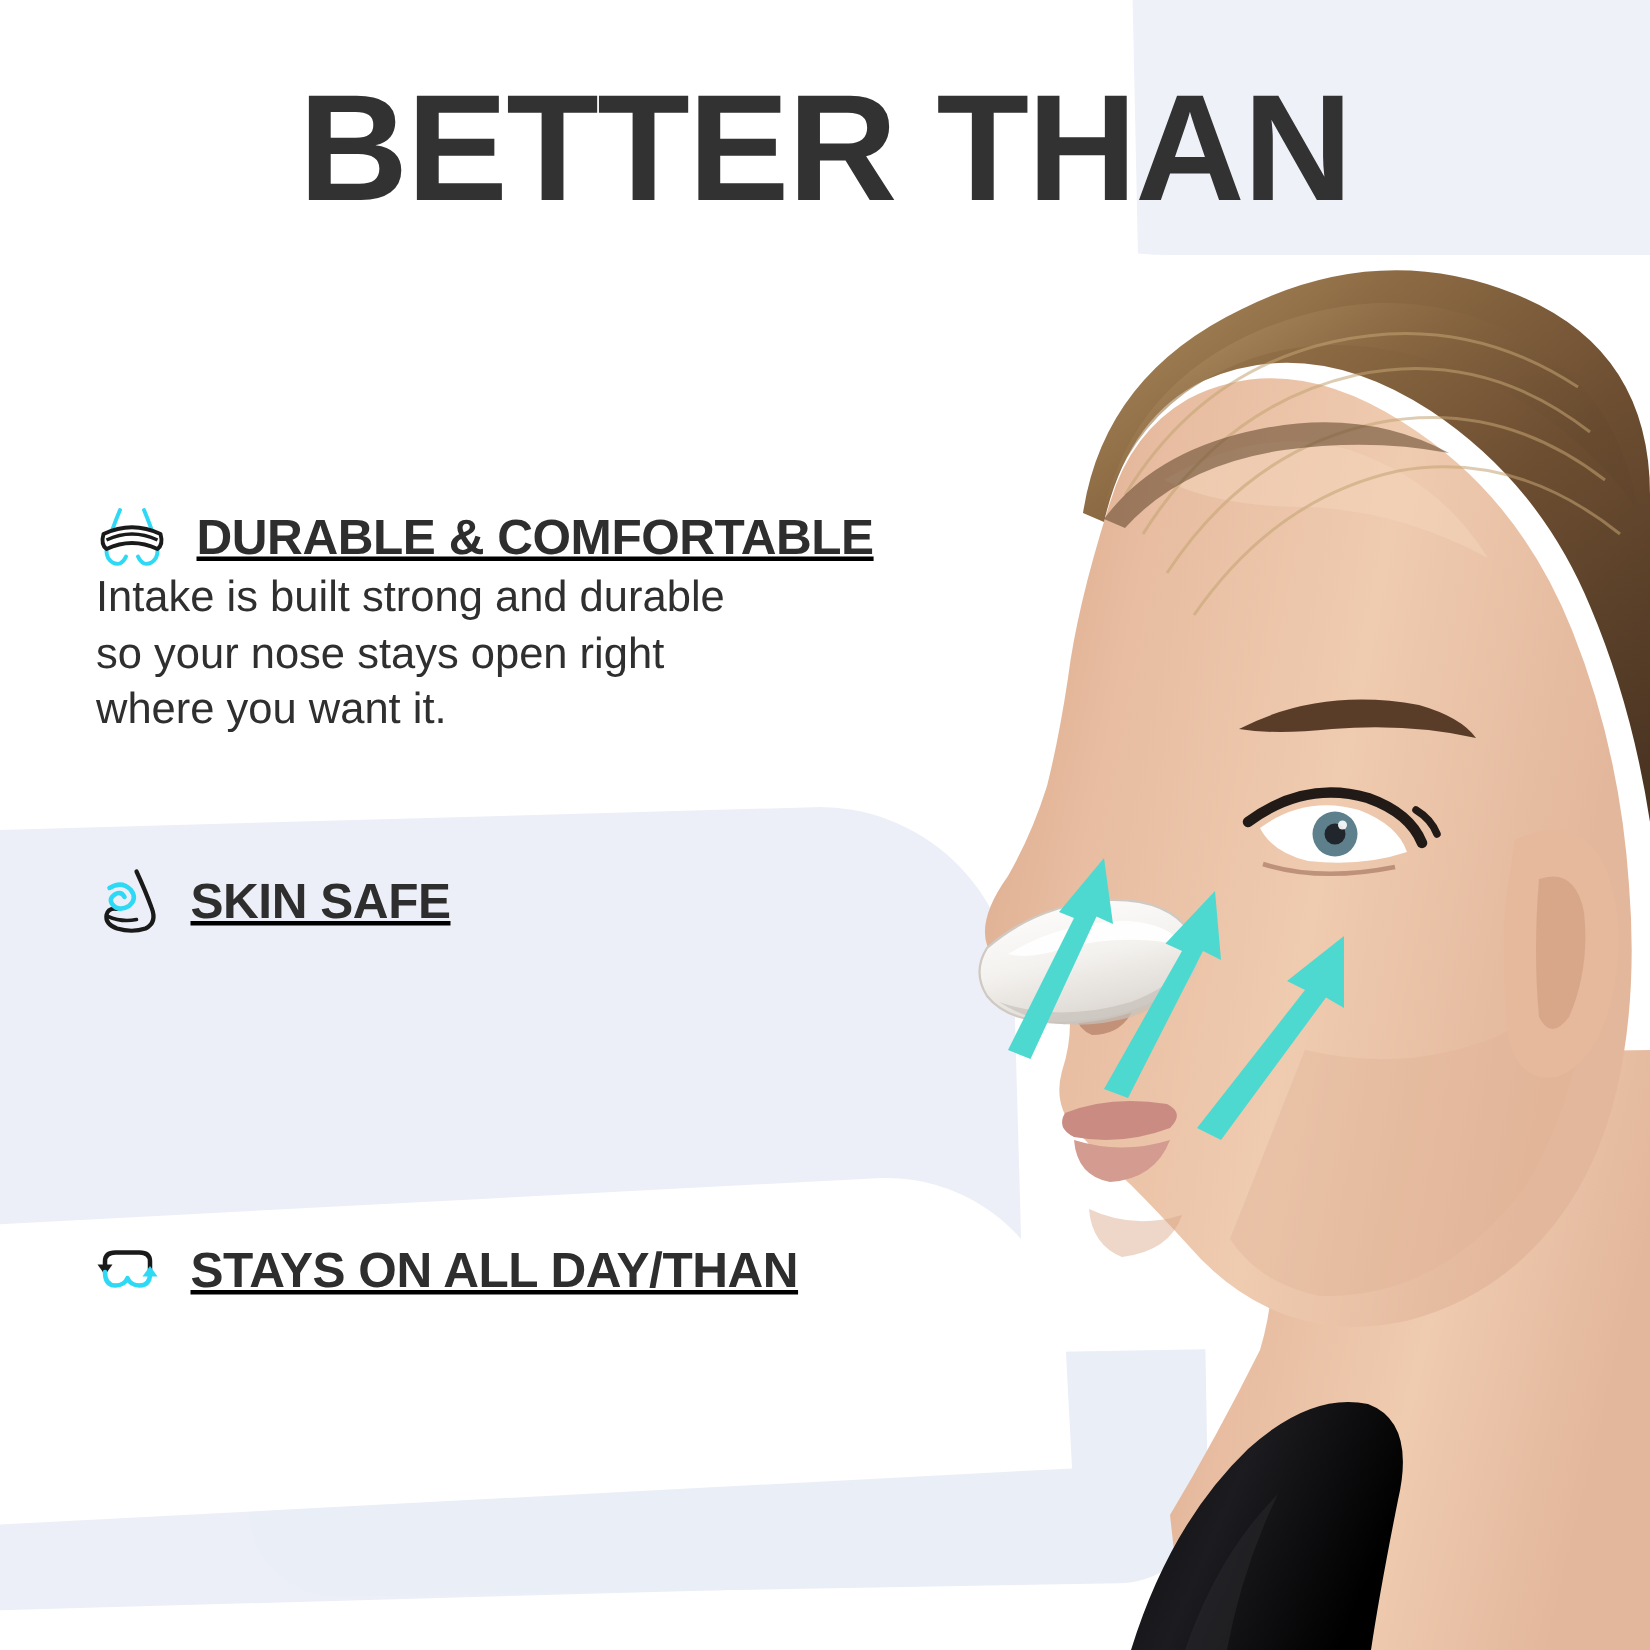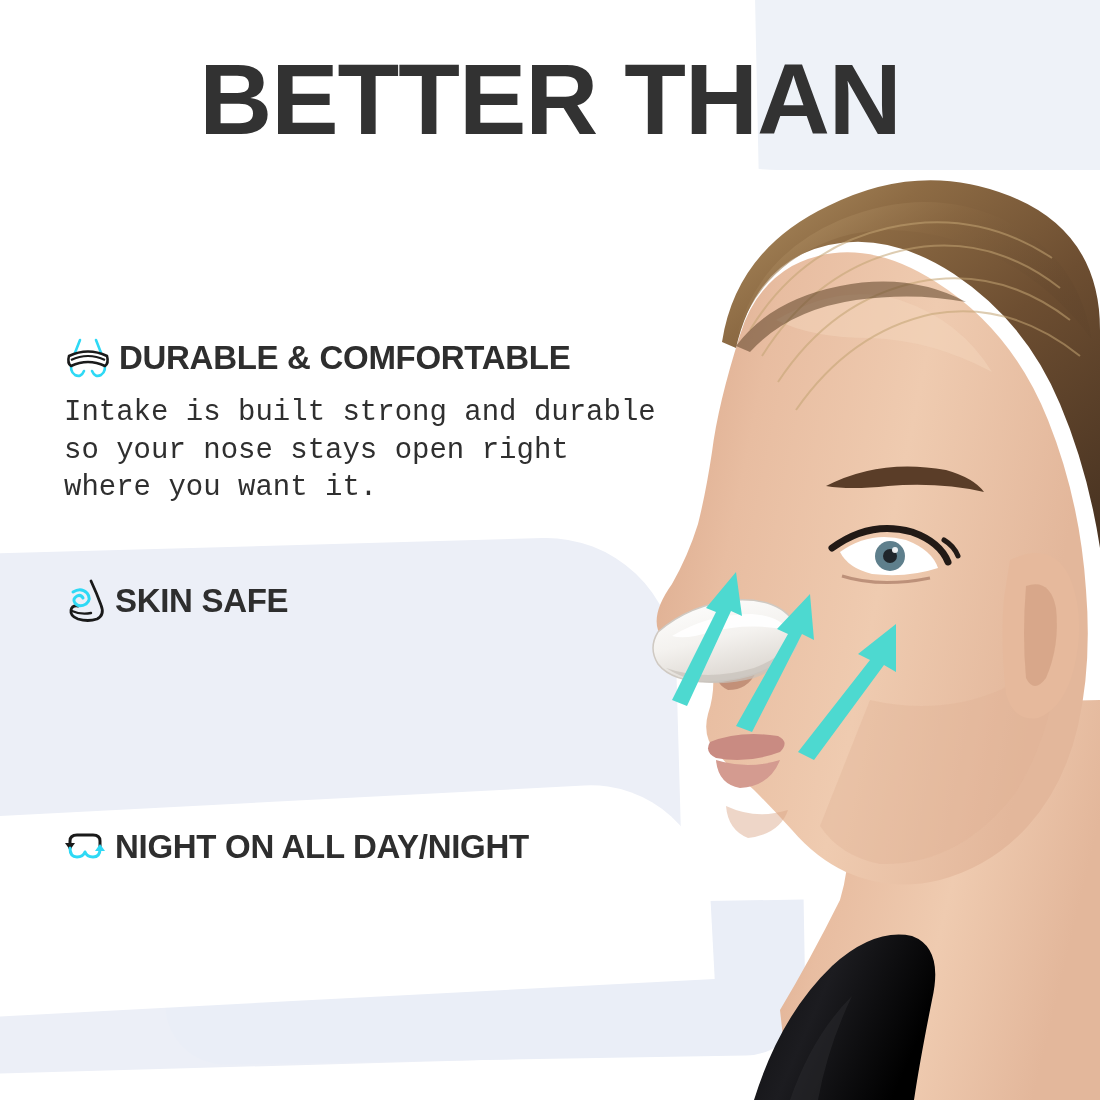--- a/index.html
+++ b/index.html
@@ -65,35 +65,34 @@
     color:transparent;-webkit-text-fill-color:transparent;
     font-family:"Liberation Sans", sans-serif;
   }
 
   
   .feature{position:absolute;z-index:40;}
   #feature-0{left:64px;top:336px;}
   #feature-1{left:64px;top:578px;text-align:right;}
   #feature-2{left:62px;top:828px;}
 
-  .feature-head{display:flex;align-items:center;gap:7px;}
+  .feature-head{display:flex;align-items:center;gap:19px;text-decoration:underline;}
   .feature-icon{width:48px;height:44px;flex:none;display:block;}
   #feature-1 .feature-icon{width:44px;height:46px;}
   #feature-2 .feature-icon{width:46px;height:38px;}
   .feature-title{
     font-size:33px;font-weight:700;color:#2e2e2e;
     letter-spacing:-0.3px;white-space:nowrap;
     font-family:"Liberation Sans", sans-serif;
   }
   .feature-body{
-    margin-top:14px;
     font-size:29px;line-height:1.30;
     color:#2f2f2f;font-weight:400;
     white-space:pre-line;
-    font-family:Liberation Mono, monospace;
+    font-family:Liberation Sans, sans-serif;
   }
 
   
   #photo{position:absolute;right:0;top:0;width:560px;height:1100px;z-index:20;overflow:hidden;}
   #photo svg{display:block;width:560px;height:1100px;}
 </style>
 </head>
 <body>
 
 <div id="stage">
@@ -279,17 +278,17 @@
   </div>
 
   <div class="feature" id="feature-2">
     <div class="feature-head">
       <svg class="feature-icon" viewBox="0 0 46 38">
         <path d="M8 20 L8 13 Q8 7 15 7 L31 7 Q38 7 38 13 L38 19" fill="none" stroke="#1a1a1a" stroke-width="3" stroke-linecap="round"></path>
         <path d="M3 15 L8 22 L13 15 Z" fill="#1a1a1a"></path>
         <path d="M8 20 Q8 29 15 29 Q21 29 23 24 Q25 29 31 29 Q38 29 38 21" fill="none" stroke="#2ed9f5" stroke-width="3" stroke-linecap="round" stroke-linejoin="round"></path>
         <path d="M33 23 L38 16 L43 23 Z" fill="#2ed9f5"></path>
       </svg>
-      <div class="feature-title">NIGHT ON ALL DAY/NIGHT</div>
+      <div class="feature-title">STAYS ON ALL DAY/THAN</div>
     </div>
   </div>
 
 </div>
 
 </body></html>

